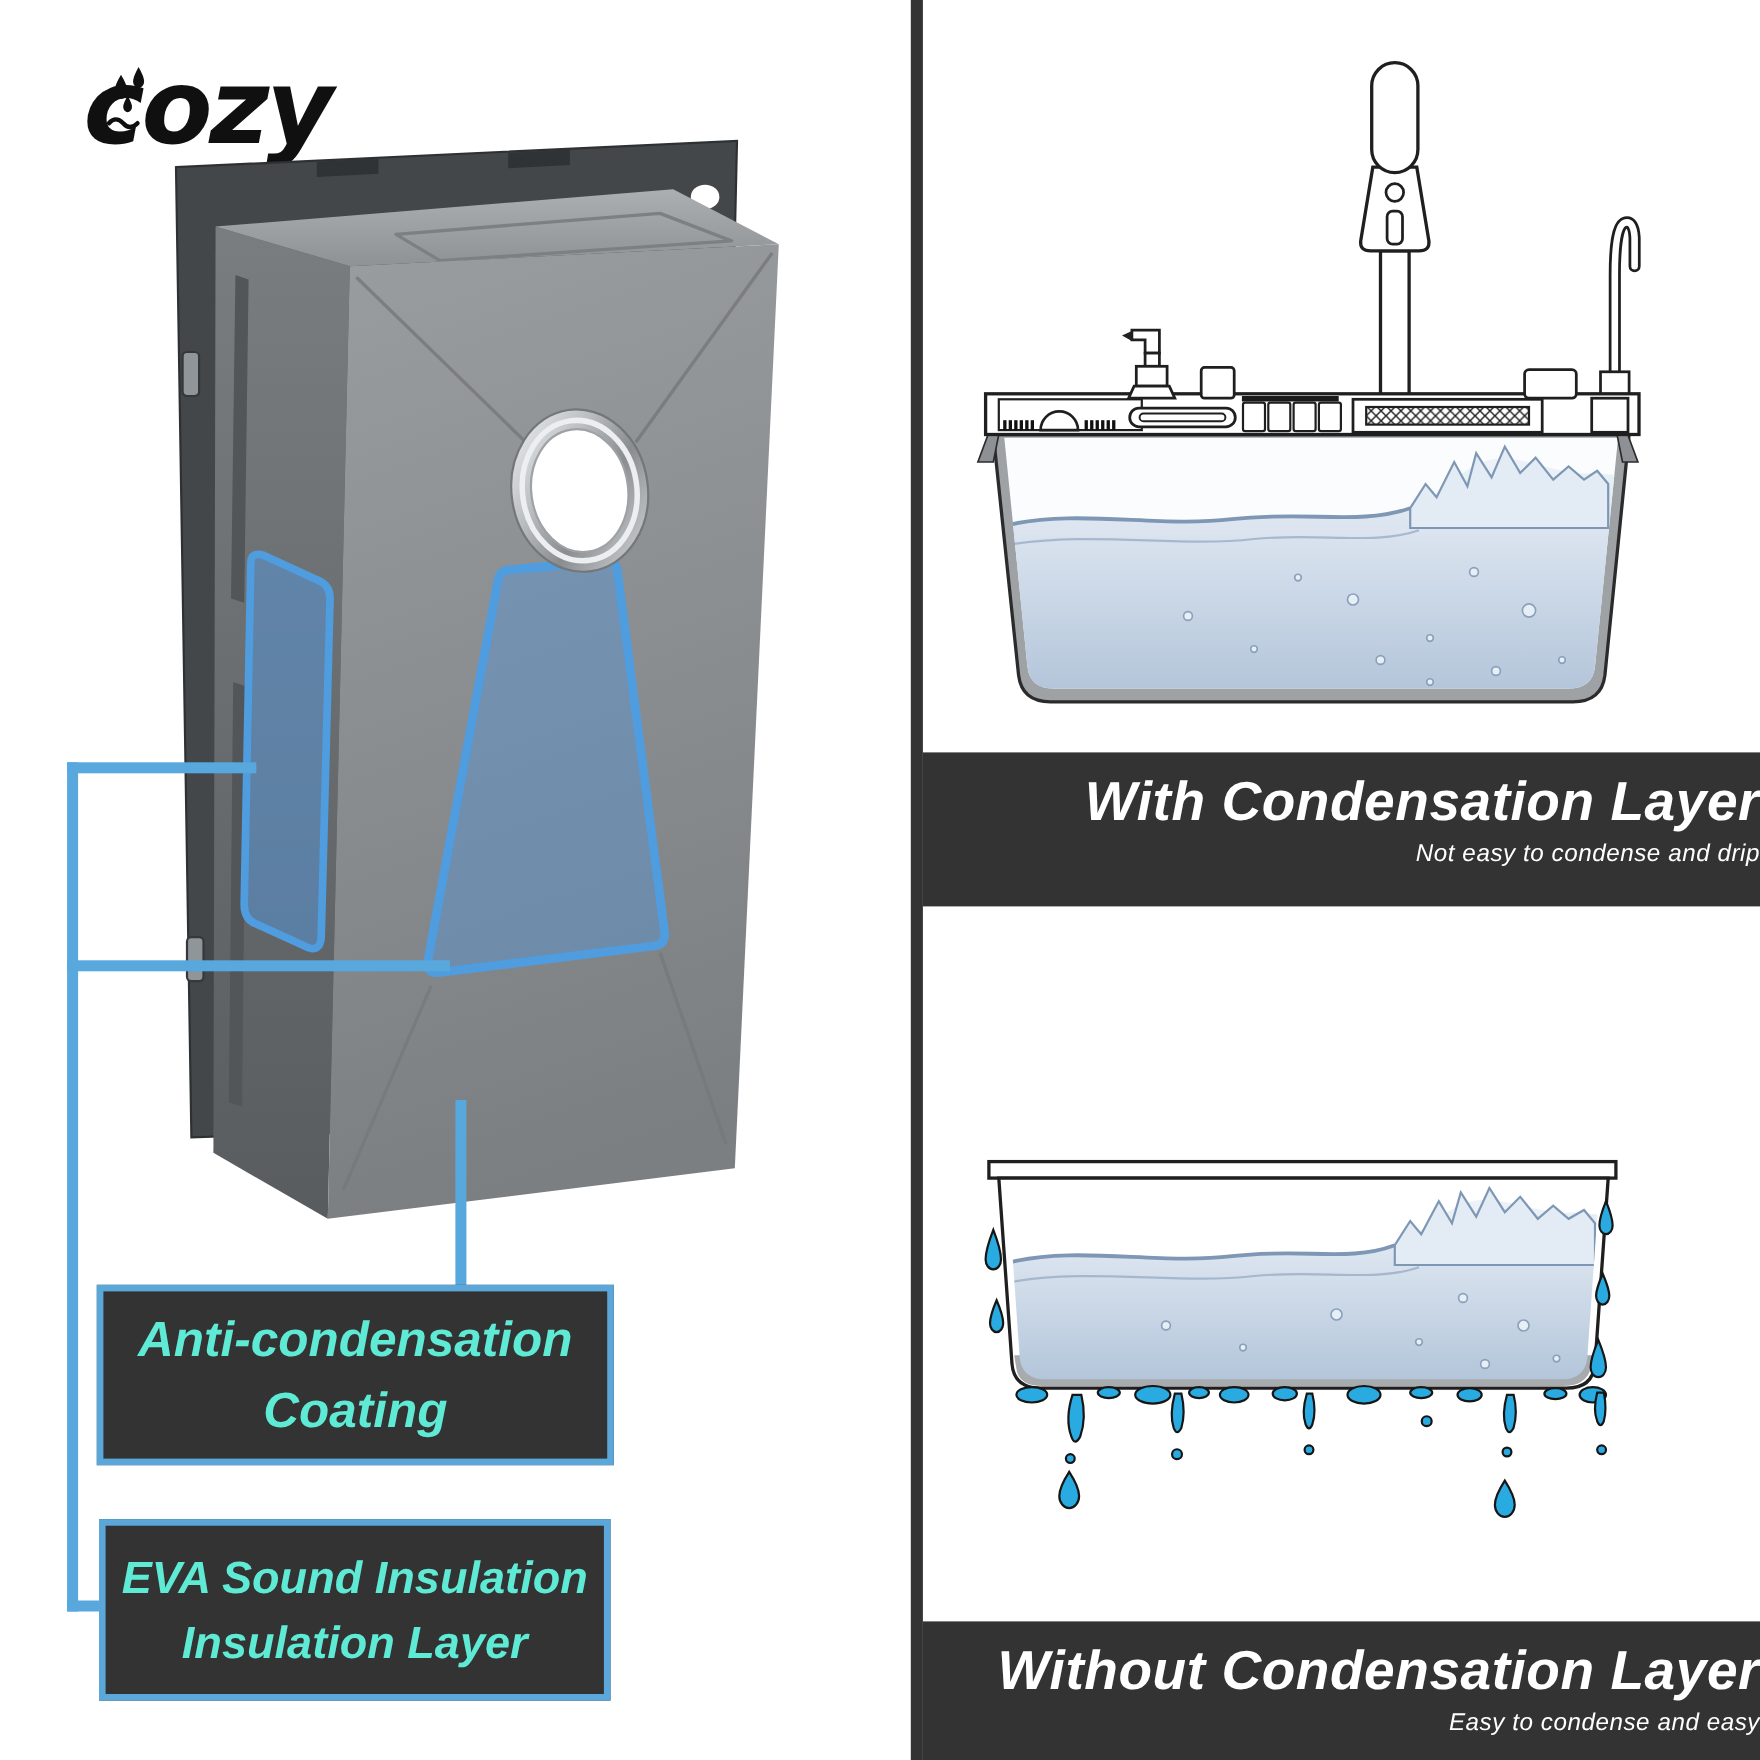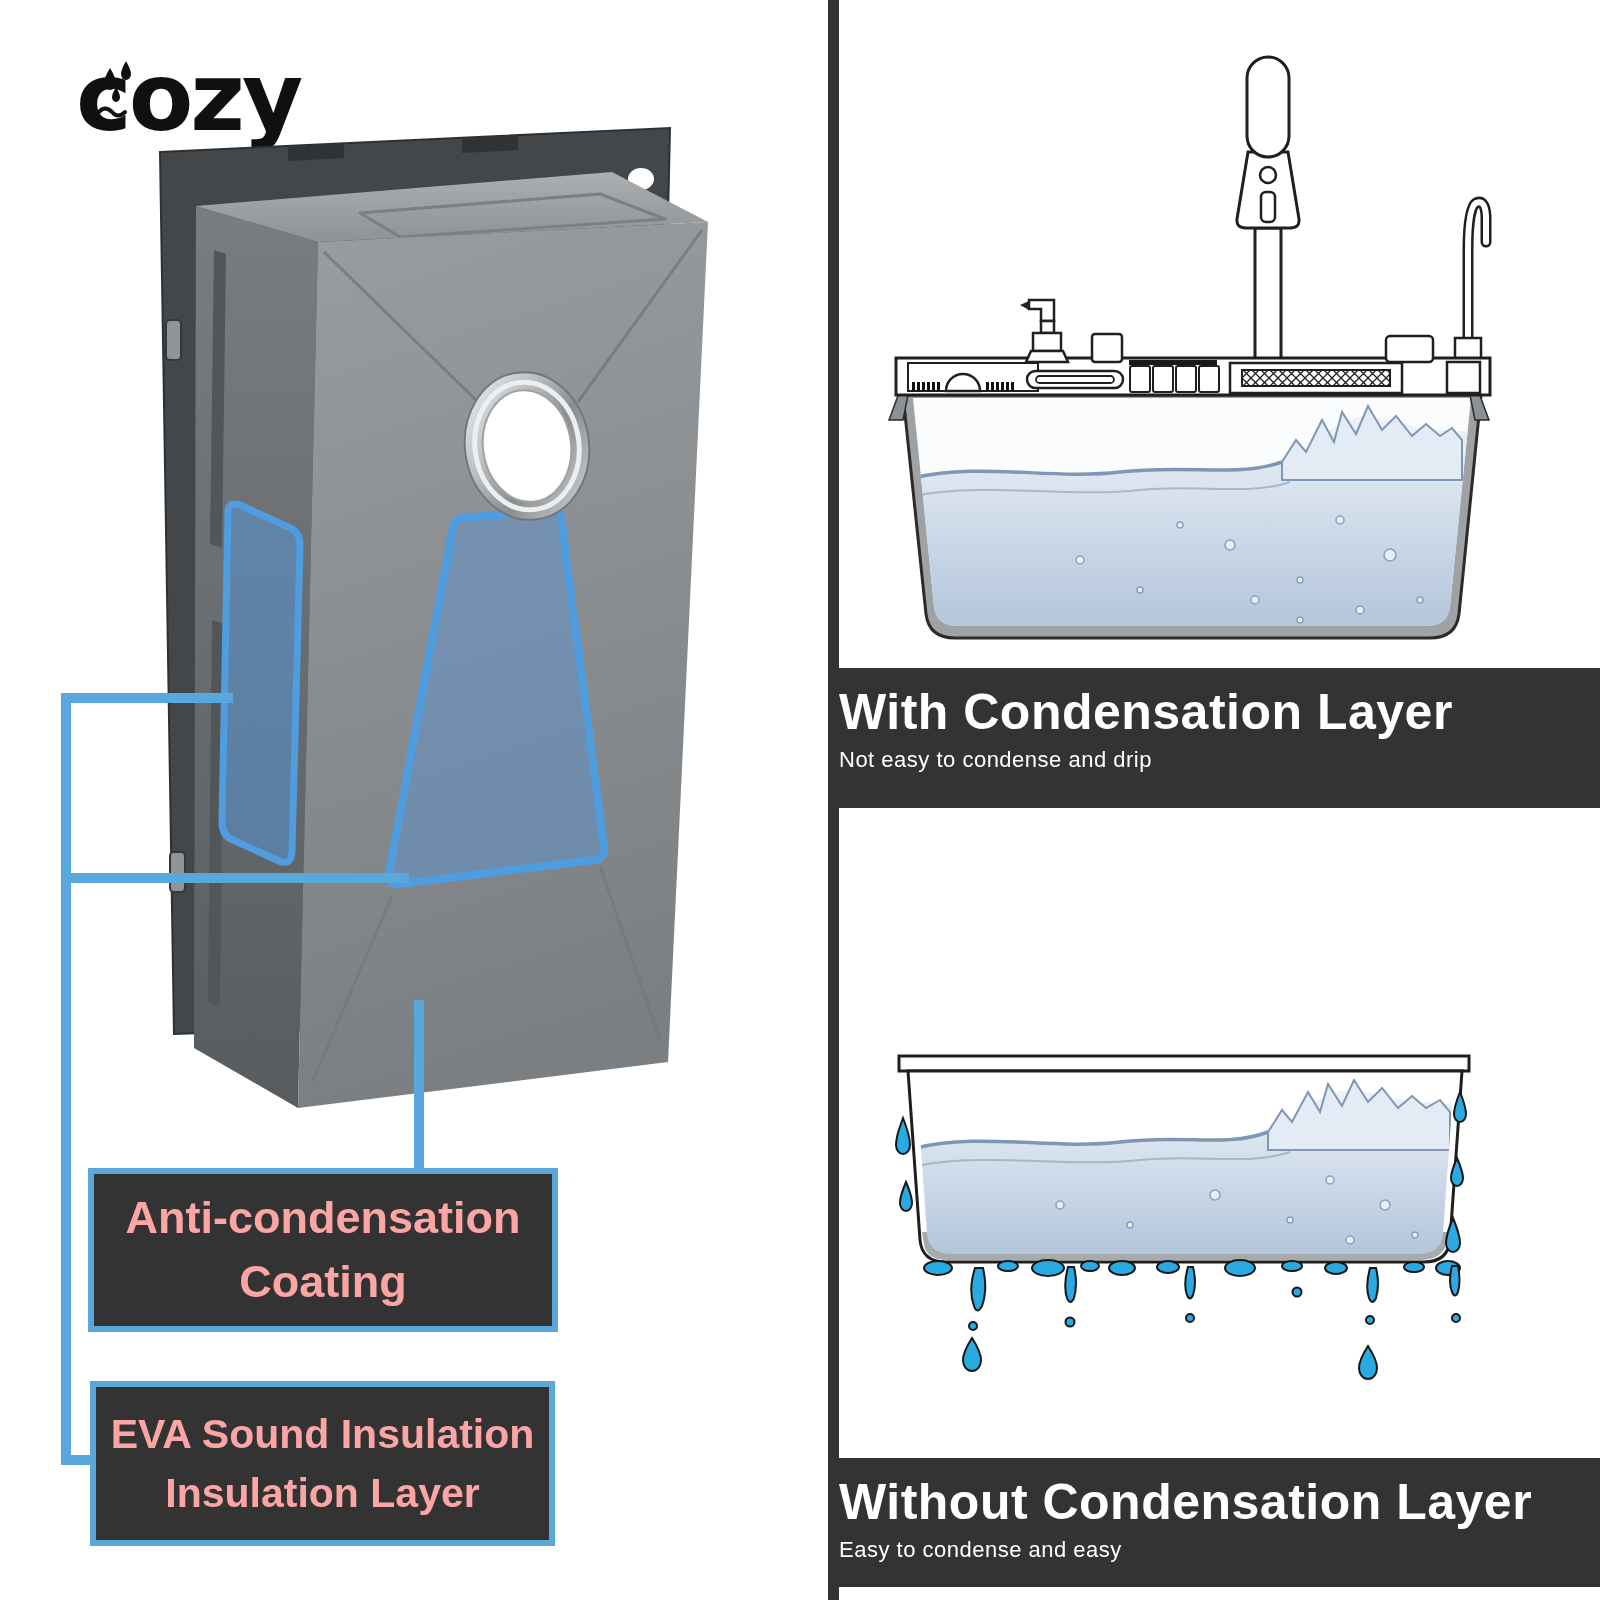--- a/index.html
+++ b/index.html
@@ -1,22 +1,22 @@
 <!DOCTYPE html>
 <html><head>
 <meta charset="utf-8">
 <style>
   html,body{margin:0;padding:0;background:#fff;}
   #canvas{position:relative;width:1600px;height:1600px;background:#ffffff;overflow:hidden;
-          font-family:"Liberation Sans",sans-serif;}
+          font-family:"Liberation Sans",sans-serif;font-style:italic;}
   #art{position:absolute;left:0;top:0;}
   .callout-box{position:absolute;box-sizing:border-box;background:#333333;border:6px solid #5ba7d9;
-               color:#fca5a5;display:flex;flex-direction:column;justify-content:center;align-items:center;
+               color:#5eead4;display:flex;flex-direction:column;justify-content:center;align-items:center;
                text-align:center;font-weight:bold;line-height:1.42;}
-  .banner{position:absolute;left:839px;width:761px;background:#333333;color:#ffffff;text-align:left;}
+  .banner{position:absolute;left:839px;width:761px;background:#333333;color:#ffffff;text-align:right;margin-top:16px;}
   .banner-title{font-weight:bold;font-size:50px;margin-top:15px;letter-spacing:0.5px;}
   .banner-sub{font-size:22px;margin-top:6px;letter-spacing:0.5px;}
 </style>
 </head>
 <body>
 
 <div id="canvas">
 
 <svg id="art" width="1600" height="1600" viewBox="0 0 1600 1600">
   <defs>

